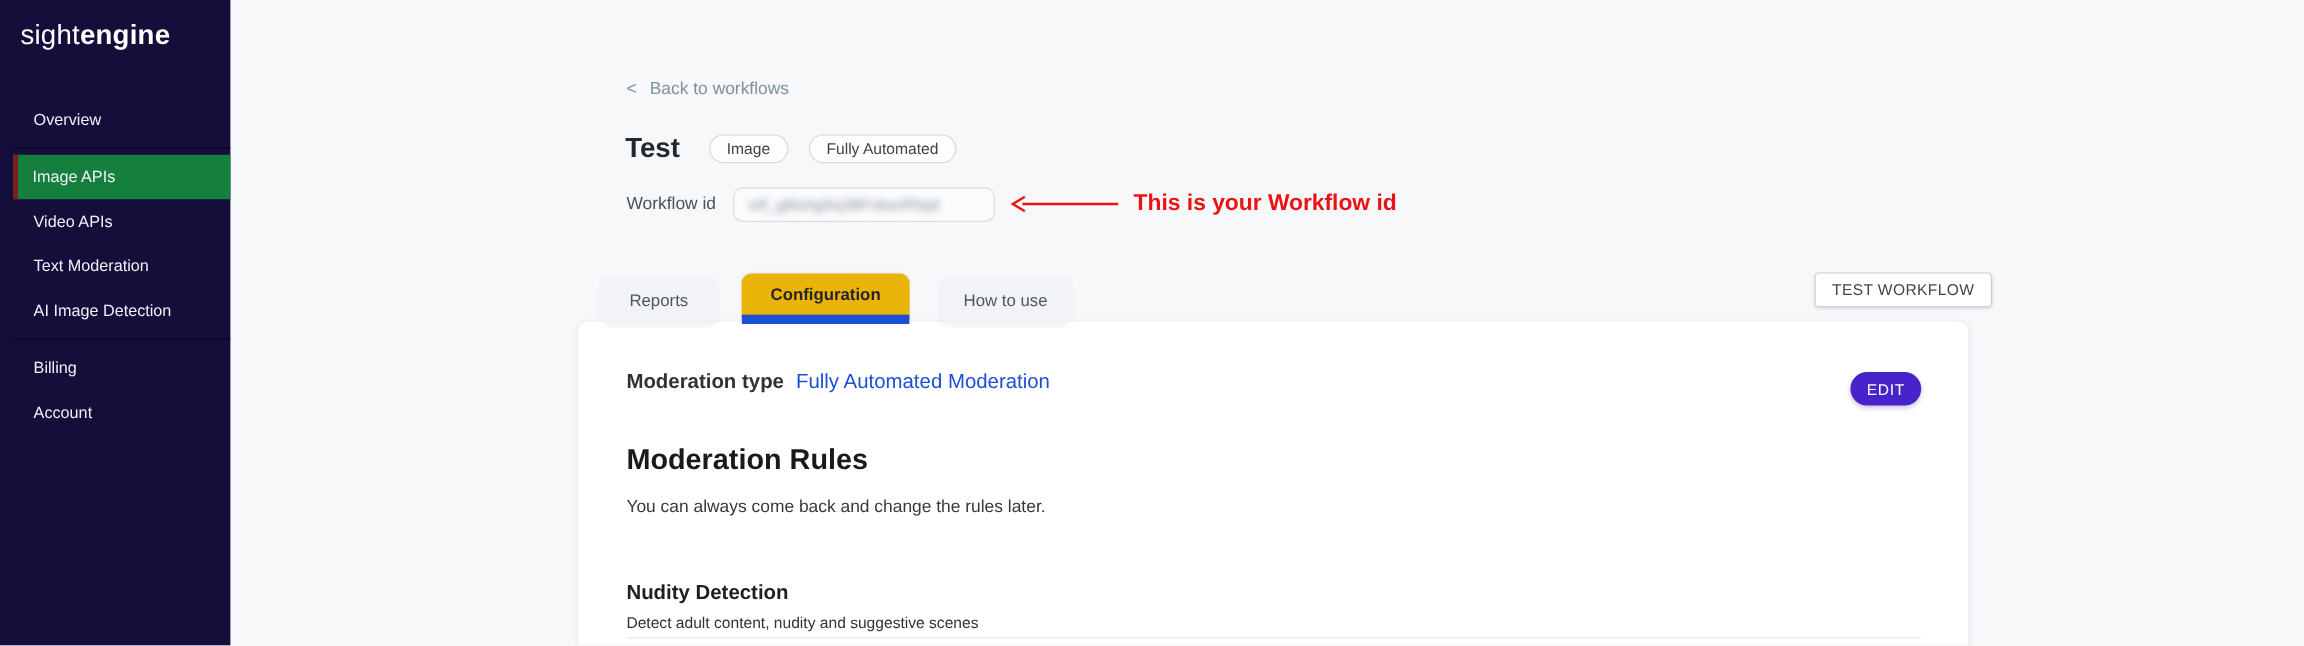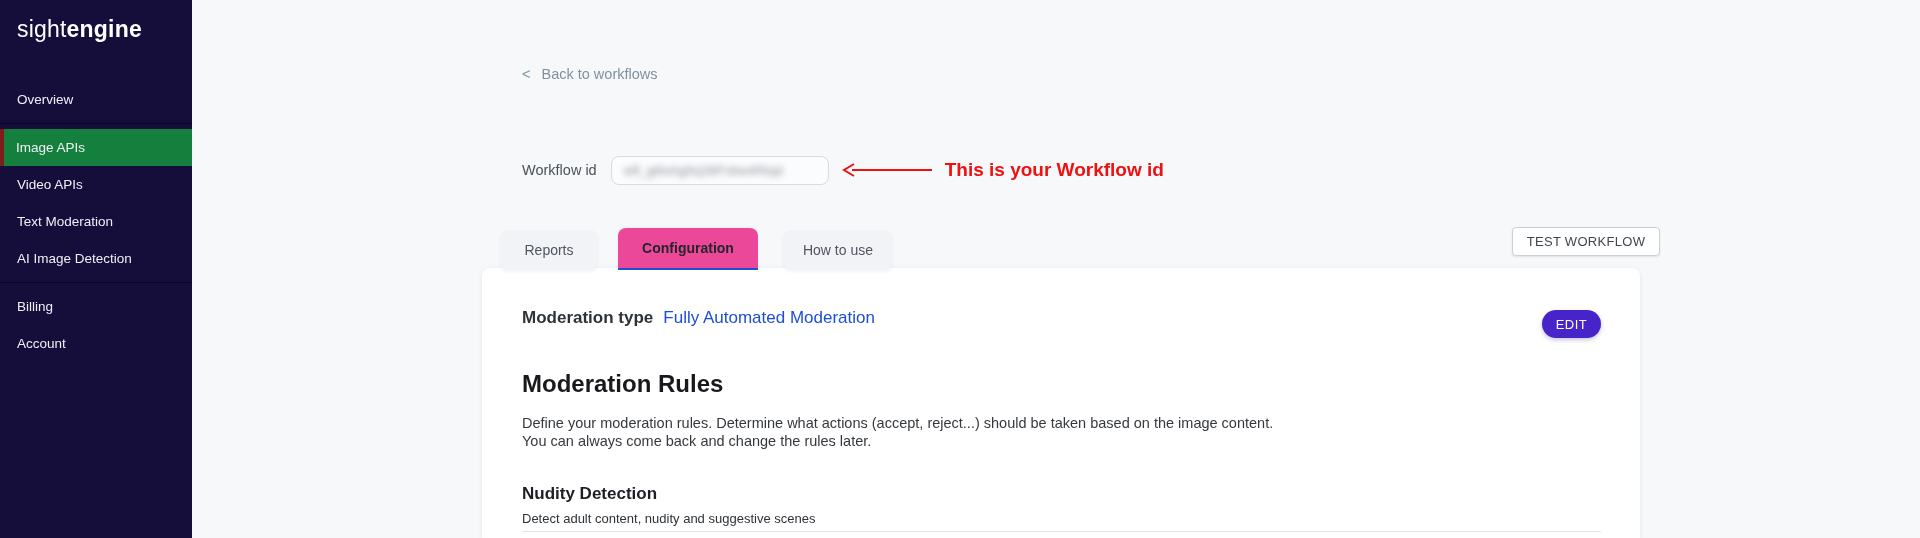--- a/index.html
+++ b/index.html
@@ -14,21 +14,21 @@
   
   .sidebar {
     position:absolute; left:0; top:0; width:192px; height:538px;
     background:#150d3a; color:#f2f3f7;
   }
   .logo {
     padding:16px 0 0 17px; font-size:23px; color:#ffffff; letter-spacing:.2px;
   }
   .logo .lt { font-weight:400; }
   .logo .bd { font-weight:700; }
-  .nav { margin-top:38px; }
+  .nav { margin-top:38px;padding-left:11px; }
   .nav-item {
     height:37px; line-height:37px; padding-left:17px;
     font-size:13.5px; color:#eef0f6; cursor:pointer; white-space:nowrap;
   }
   .nav-item.active {
     background:#15803d; border-left:4px solid #7f1d1d; padding-left:12px;
   }
   .nav-divider { height:1px; background:#090423; margin:5px 0; }
 
   
@@ -72,22 +72,22 @@
   
   .tab {
     position:absolute; display:flex; align-items:center; justify-content:center;
     font-size:14px; cursor:pointer; z-index:3;
   }
   .tab.inactive {
     top:230px; height:40px; background:#f2f3f6; color:#4f5560;
     border-radius:8px; box-shadow:0 2px 3px rgba(20,30,50,.05);
   }
   .tab.active {
-    top:228px; height:42px; background:#ec4899; color:#23262a; font-weight:700;
-    border-radius:8px 8px 0 0; border-bottom:2px solid #1d4ed8;
+    top:228px; height:42px; background:#eab308; color:#23262a; font-weight:700;
+    border-radius:8px 8px 0 0; border-bottom:8px solid #1d4ed8;
     box-shadow:0 -1px 3px rgba(20,30,50,.05);
   }
   .tab-reports { left:300px; width:98px; }
   .tab-config  { left:418px; width:140px; }
   .tab-howto   { left:583px; width:110px; }
 
   .test-workflow-btn {
     position:absolute; left:1292px; top:227px; width:148px; height:29px;
     background:#ffffff; border:1px solid #cbd0d5; border-radius:4px;
     font-size:13px; letter-spacing:.3px; color:#41464d;
@@ -157,20 +157,25 @@
   </div>
 </div>
 
 <div class="main">
 
   <div class="back-link">
     <span>&lt;</span>
     <span>Back to workflows</span>
   </div>
 
+  <div class="title-row">
+    <span class="page-title">Test</span>
+    <span class="badge">Image</span>
+    <span class="badge">Fully Automated</span>
+  </div>
 
   <div class="workflow-row">
     <span class="wf-label">Workflow id</span>
     <div class="wf-field">
       <span>wfl_g6tshg9xj38Fvbw4Rtqd</span>
     </div>
     <svg class="wf-arrow" width="90" height="16" viewBox="0 0 90 16">
       <line x1="10" y1="8" x2="90" y2="8" stroke="#ee1111" stroke-width="2"></line>
       <path d="M12 2 L2 8 L12 14" fill="none" stroke="#ee1111" stroke-width="2"></path>
     </svg>
@@ -185,21 +190,20 @@
 
   <div class="card">
     <div class="modtype-row">
       <span class="modtype-label">Moderation type</span>
       <span class="modtype-value">Fully Automated Moderation</span>
     </div>
     <button class="edit-btn">EDIT</button>
 
     <div class="rules-title">Moderation Rules</div>
     <div class="rules-desc">
-      <div>Define your moderation rules. Determine what actions (accept, reject...) should be taken based on the image content.</div>
       <div>You can always come back and change the rules later.</div>
     </div>
 
     <div class="nudity-title">Nudity Detection</div>
     <div class="nudity-desc">Detect adult content, nudity and suggestive scenes</div>
     <div class="card-divider"></div>
   </div>
 
 </div>
 

